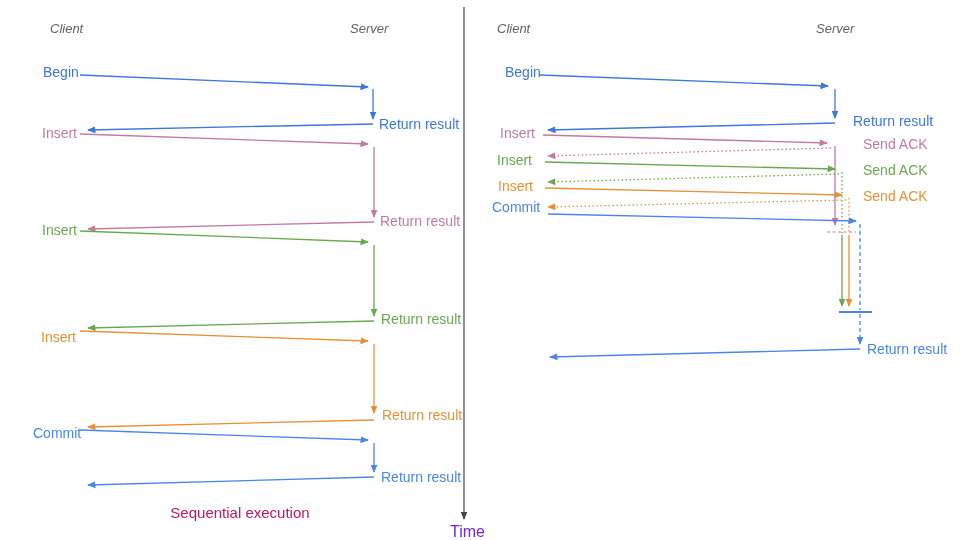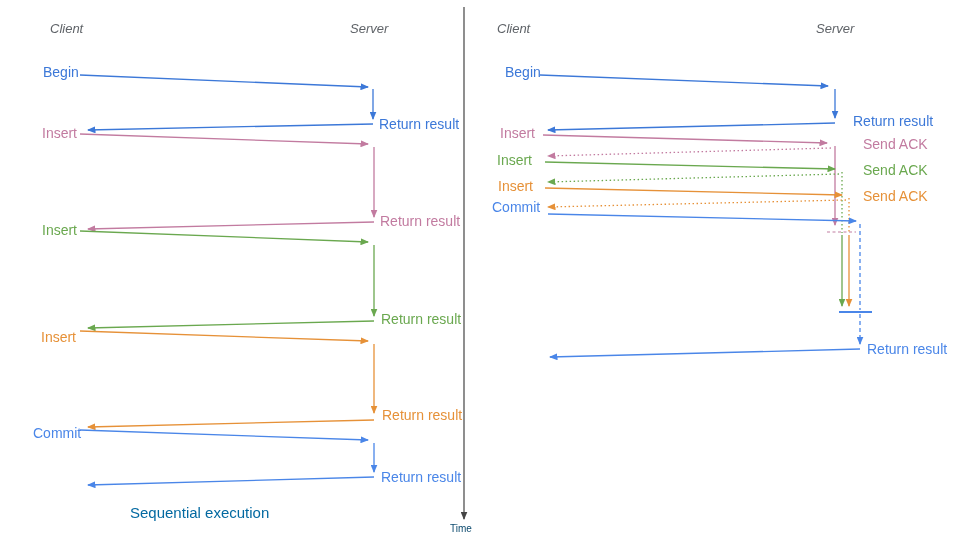--- a/index.html
+++ b/index.html
@@ -4,22 +4,22 @@
 <style>
   html,body{margin:0;padding:0;background:#ffffff;}
   #stage{
     position:relative;width:960px;height:540px;background:#ffffff;overflow:hidden;
     font-family:"Liberation Sans",sans-serif;
     padding-left:32px;
   }
   #wires{position:absolute;left:0;top:0;width:960px;height:540px;}
   .lbl{position:absolute;font-size:14px;line-height:13px;white-space:nowrap;}
   .hdr{position:absolute;font-size:13px;font-style:italic;color:#5f6368;white-space:nowrap;}
-  .ttl{position:absolute;font-size:15px;color:#0369a1;width:220px;white-space:nowrap;}
-  .time{position:absolute;font-size:10px;color:#0c4a6e;white-space:nowrap;}
+  .ttl{position:absolute;font-size:15px;color:#be185d;text-align:center;width:220px;white-space:nowrap;}
+  .time{position:absolute;font-size:16px;color:#6d28d9;white-space:nowrap;}
   .c-b1{color:#3c78d8;} .c-b2{color:#4a86e8;} .c-pk{color:#c27ba0;}
   .c-gr{color:#6aa84f;} .c-or{color:#e69138;}
 </style>
 </head>
 <body>
 
 <div id="stage">
 
   <svg id="wires" viewBox="0 0 960 540" xmlns="http://www.w3.org/2000/svg">
     <defs>

